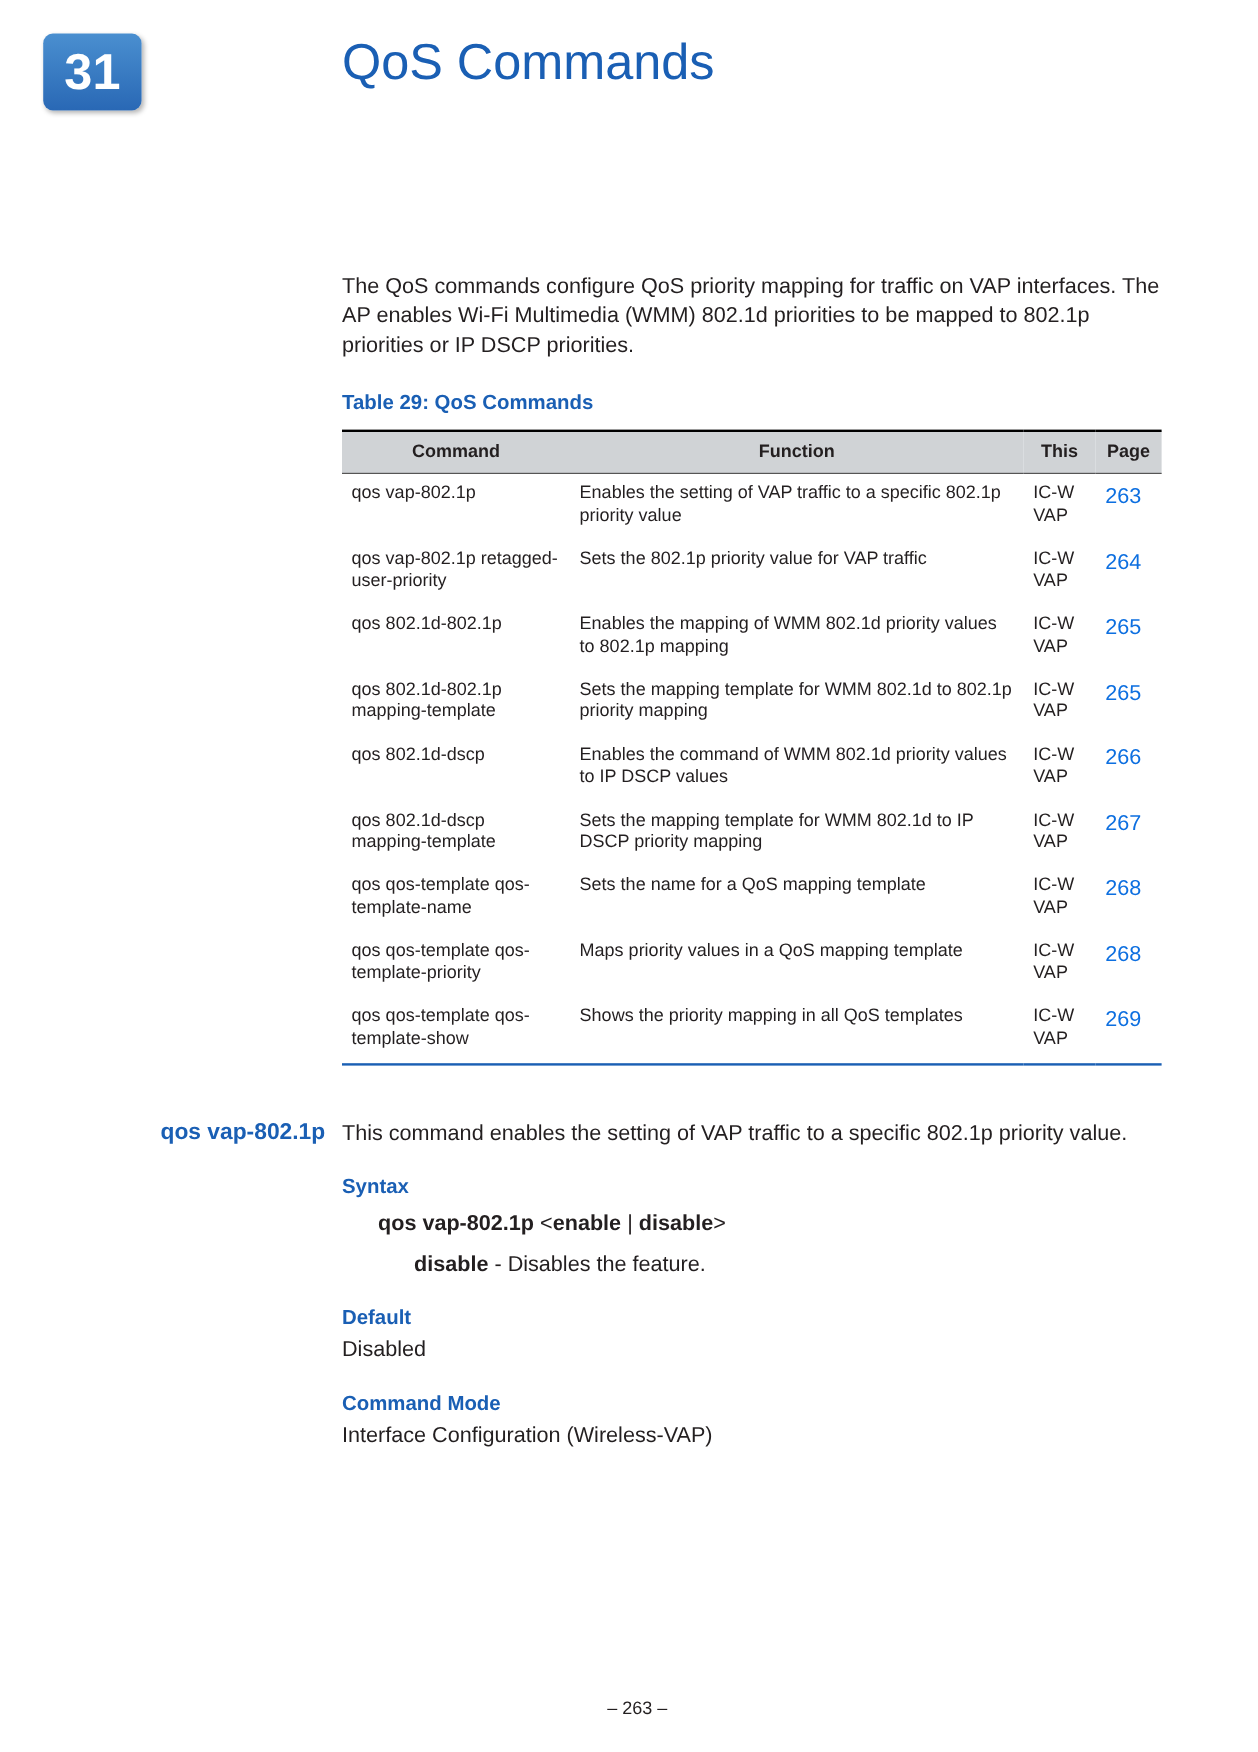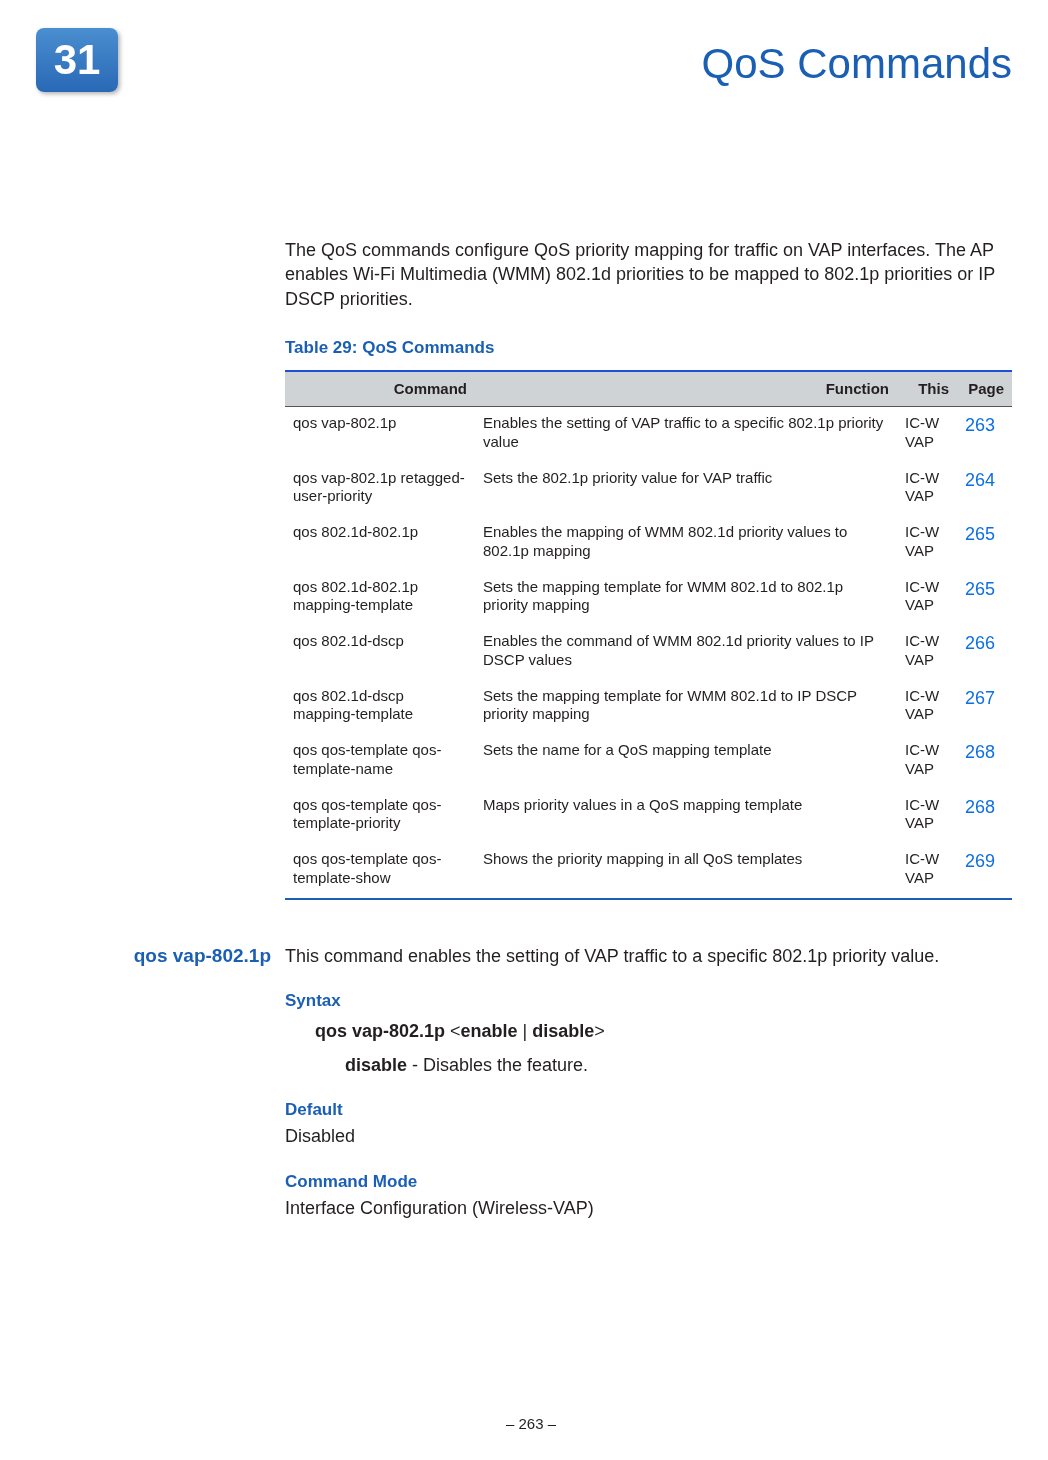--- a/index.html
+++ b/index.html
@@ -5,21 +5,21 @@
   * { margin: 0; padding: 0; box-sizing: border-box; }
   body {
     font-family: "Myriad Pro", "Segoe UI", Arial, sans-serif;
     width: 1048px;
     height: 1460px;
     background: #fff;
     color: #231f20;
     position: relative;
   }
   .page {
-    padding: 0 36px 0 60px;
+    padding: 0 80px 0 60px;
   }
   .chapter-badge {
     position: absolute;
     top: 28px;
     left: 36px;
     width: 82px;
     height: 64px;
     background: linear-gradient(to bottom, #4a8fd0, #2968b5);
     border-radius: 8px;
     display: flex;
@@ -30,22 +30,21 @@
   .chapter-num {
     color: #fff;
     font-size: 42px;
     font-weight: 700;
   }
   .chapter-title {
     color: #1a5fb4;
     font-size: 42px;
     font-weight: 400;
     margin-left: 225px;
-    margin-top: 40px;
-    text-align: right;
+    margin-top: 28px;
   }
   .content {
     margin-left: 225px;
     margin-top: 150px;
     font-size: 18px;
     line-height: 1.35;
   }
   .intro {
     margin-bottom: 26px;
   }
@@ -57,23 +56,23 @@
   }
   table.cmds {
     width: 100%;
     border-collapse: collapse;
     font-size: 15px;
   }
   table.cmds thead th {
     background: #d0d3d6;
     color: #231f20;
     font-weight: 700;
-    text-align: right;
+    text-align: center;
     padding: 7px 8px;
-    border-top: 2px solid #1d4ed8;
+    border-top: 2px solid #000000;
     border-bottom: 1px solid #555;
     margin-top: 40px;
   }
   table.cmds td {
     padding: 7px 8px 10px 8px;
     vertical-align: top;
     line-height: 1.25;
   }
   table.cmds td.page-col {
     color: #0d6fe0;

